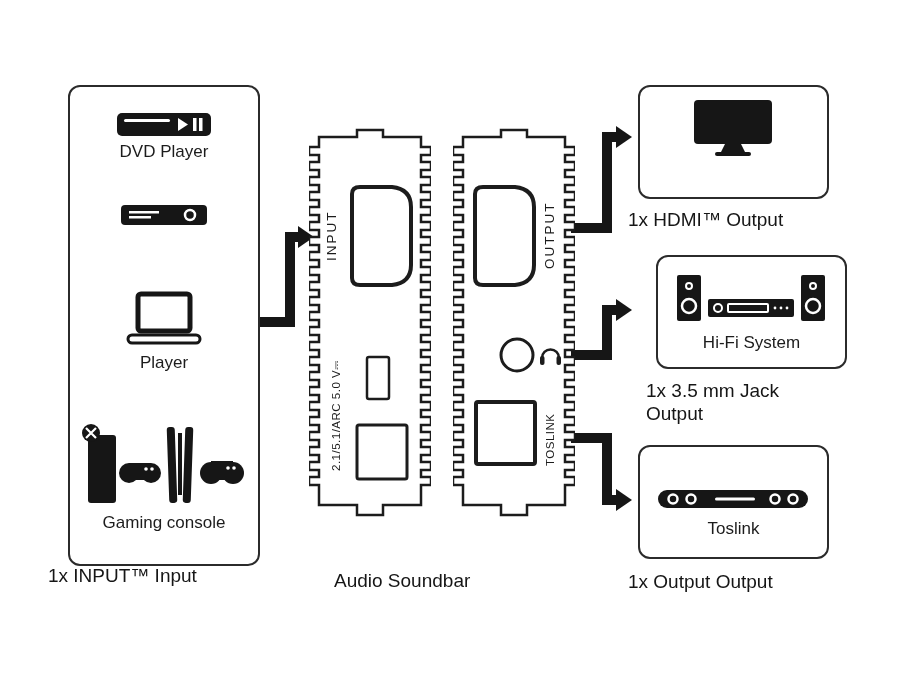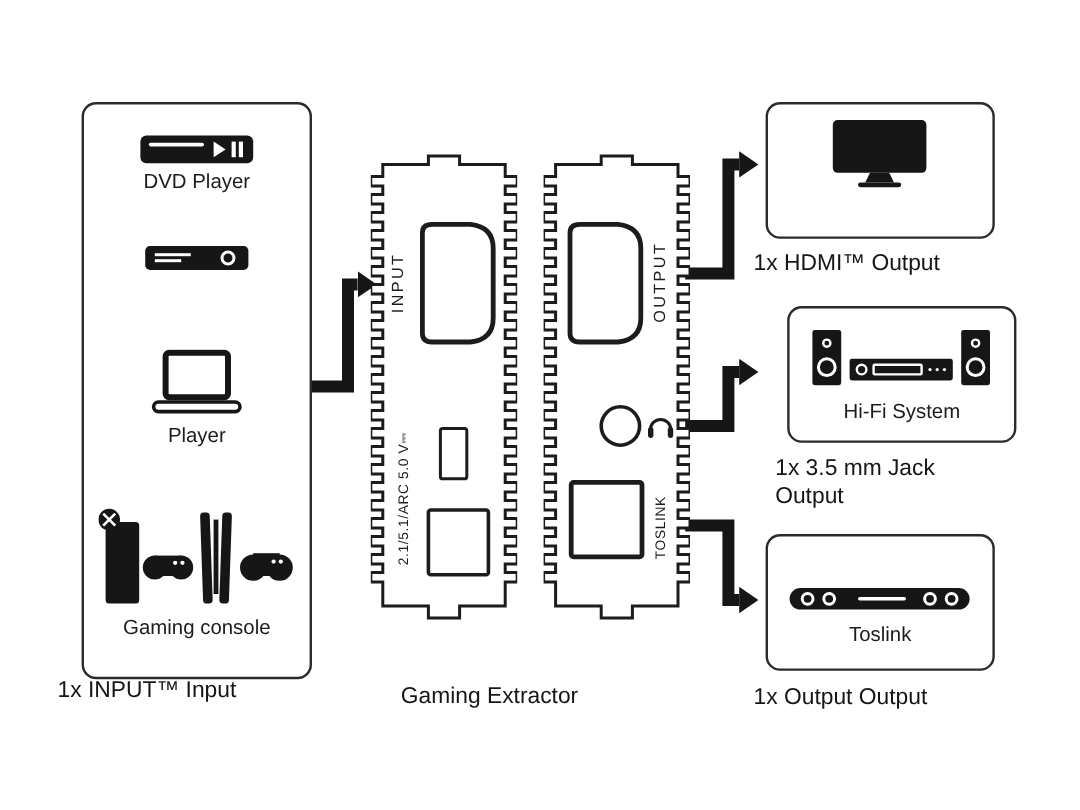--- a/index.html
+++ b/index.html
@@ -104,21 +104,21 @@
     <g>
       <path d="M89,231 a8.5,8.5 0 0 1 17,0" fill="none" stroke="#1c1c1c" stroke-width="2.5"></path>
       <rect x="87" y="229" width="4.5" height="9" rx="2" fill="#1c1c1c"></rect>
       <rect x="103.5" y="229" width="4.5" height="9" rx="2" fill="#1c1c1c"></rect>
     </g>
     <rect x="23" y="275" width="59" height="62" rx="2" fill="#fff" stroke="#1c1c1c" stroke-width="4"></rect>
     <text class="vlabel" transform="translate(101 142) rotate(-90)">OUTPUT</text>
     <text class="vlabel-sm" transform="translate(101 339) rotate(-90)">TOSLINK</text>
   </svg>
 
-  <div class="caption" style="left:334px;top:570px;width:200px">Gaming Extractor</div>
+  <div class="caption" style="left:334px;top:570px;width:200px">Audio Soundbar</div>
 
   <div class="panel" style="left:638px;top:85px;width:187px;height:110px">
     <svg class="abs" style="left:53px;top:12px" width="80" height="58" viewBox="0 0 80 58">
       <rect x="1" y="1" width="78" height="44" rx="4" fill="#161616"></rect>
       <path d="M32,45 h16 l4,8 h-24 Z" fill="#161616"></path>
       <rect x="22" y="53" width="36" height="4" rx="2" fill="#161616"></rect>
     </svg>
   </div>
   <div class="caption" style="left:628px;top:209px;width:207px">1x HDMI™ Output</div>
 

